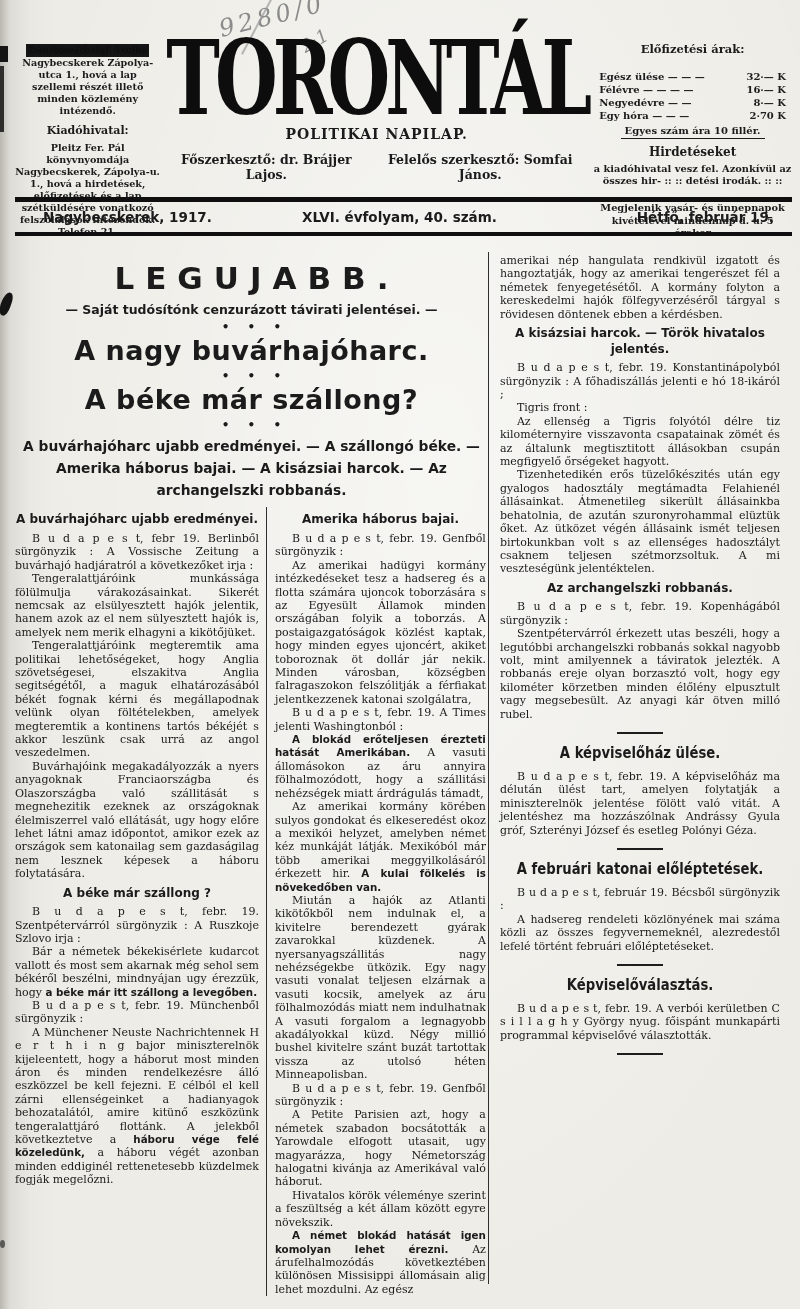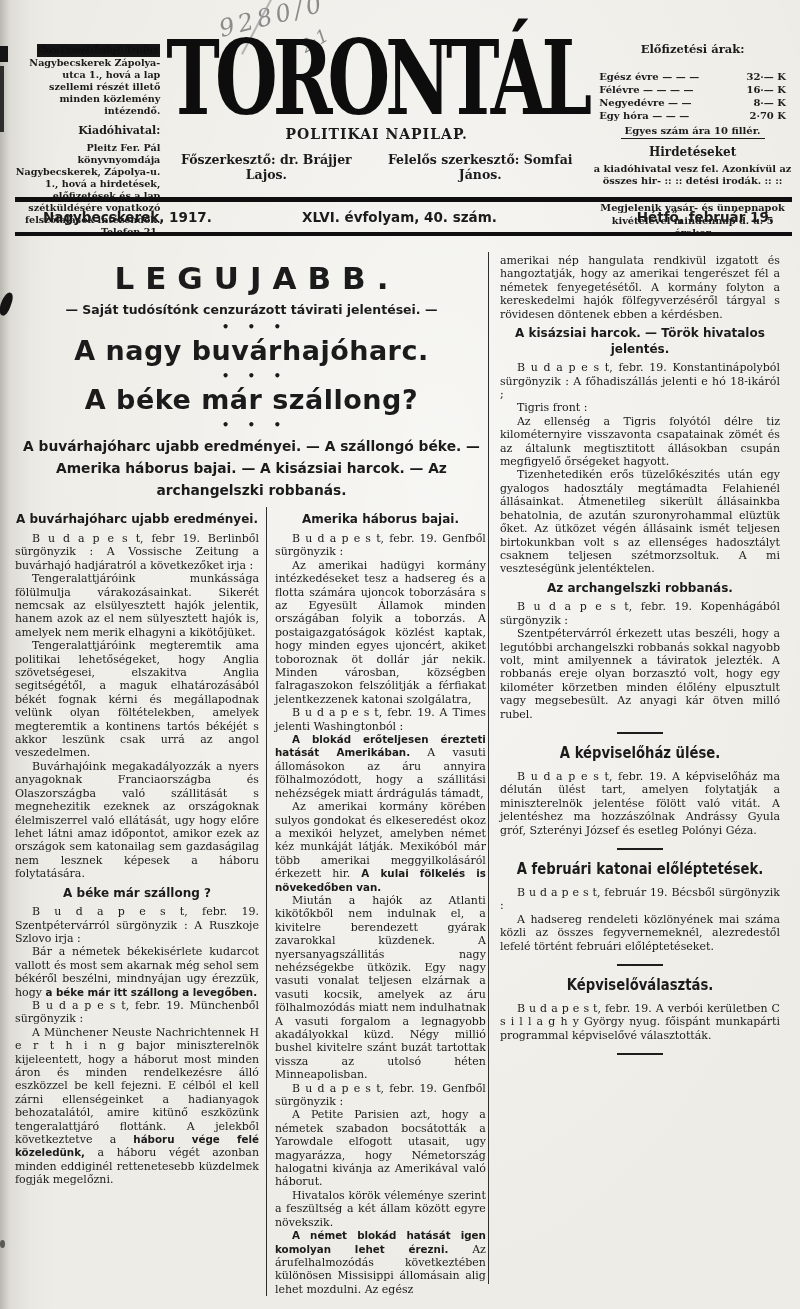--- a/index.html
+++ b/index.html
@@ -21,21 +21,21 @@
   .speck2{left:0;top:66px;width:4px;height:66px;opacity:.85;}
   .speck3{left:1px;top:292px;width:10px;height:24px;border-radius:60% 40% 50% 50%;transform:rotate(18deg);}
   .speck4{left:0;top:1240px;width:5px;height:8px;opacity:.6;border-radius:50%;}
   .pencil{position:absolute;color:#8b8b8b;font-style:italic;font-family:"DejaVu Serif",serif;}
   .pencil1{left:218px;top:2px;font-size:24px;transform:rotate(-14deg);letter-spacing:4px;}
   .pencil2{left:300px;top:30px;font-size:18px;transform:rotate(-30deg);}
   .pencil-stroke{position:absolute;left:256px;top:-6px;width:2px;height:64px;background:#9a9a9a;transform:rotate(28deg);opacity:.7;}
 
   
   .header{position:absolute;top:38px;left:15px;right:8px;height:158px;display:flex;}
-  .mast-left{width:152px;font-size:9.6px;font-weight:bold;text-align:right;line-height:1.26;padding-top:6px;}
+  .mast-left{width:152px;font-size:9.6px;font-weight:bold;text-align:center;line-height:1.26;padding-top:6px;}
   .smudged{display:inline-block;background:#161616;color:#161616;text-shadow:0 0 2px #000;padding:0 2px;filter:blur(.4px);font-size:10px;}
   .mast-left .kiado-title{font-size:11px;margin:7px 0 4px;}
   .mast-center{flex:1;text-align:center;position:relative;padding:0 6px;}
   .paper-title{
     font-family:"DejaVu Serif",serif;font-weight:bold;font-size:72px;line-height:66px;
     letter-spacing:-5px;transform:scaleY(1.42);transform-origin:50% 22%;
     color:#0d0d0d;white-space:nowrap;
   }
   .paper-subtitle{font-weight:bold;font-size:14px;letter-spacing:1px;margin-top:22px;}
   .editors-row{display:flex;justify-content:space-between;font-weight:bold;font-size:12.5px;margin-top:10px;padding:0 4px;gap:15px;}
@@ -103,21 +103,21 @@
       <div class="paper-title">TORONTÁL</div>
       <div class="paper-subtitle">POLITIKAI NAPILAP.</div>
       <div class="editors-row">
         <span>Főszerkesztő: dr. Brájjer Lajos.</span>
         <span>Felelős szerkesztő: Somfai János.</span>
       </div>
     </div>
     <div class="mast-right">
       <div class="prices-title">Előfizetési árak:</div>
       <div class="price-row">
-        <span>Egész évre — — —</span>
+        <span>Egész ülése — — —</span>
         <span>32·— K</span>
       </div>
       <div class="price-row">
         <span>Félévre — — — —</span>
         <span>16·— K</span>
       </div>
       <div class="price-row">
         <span>Negyedévre — —</span>
         <span>8·— K</span>
       </div>

